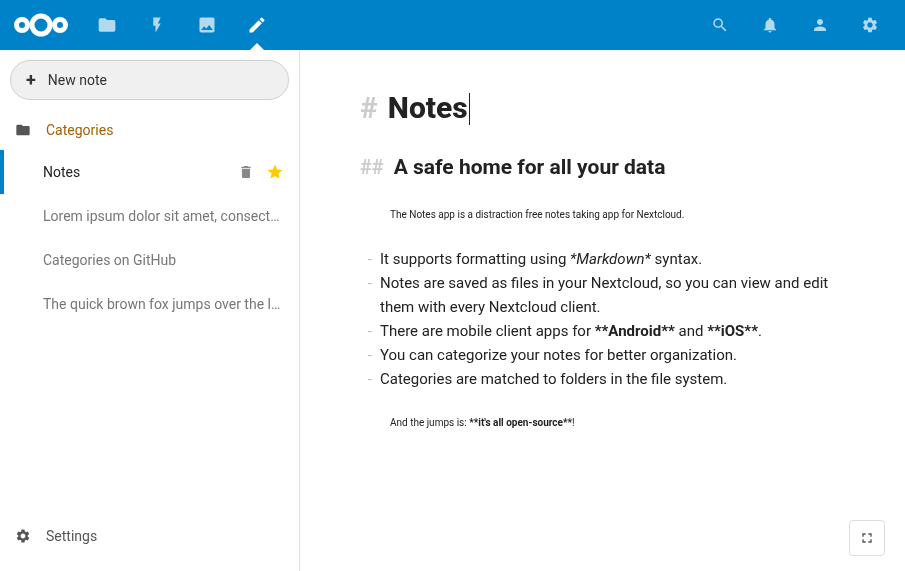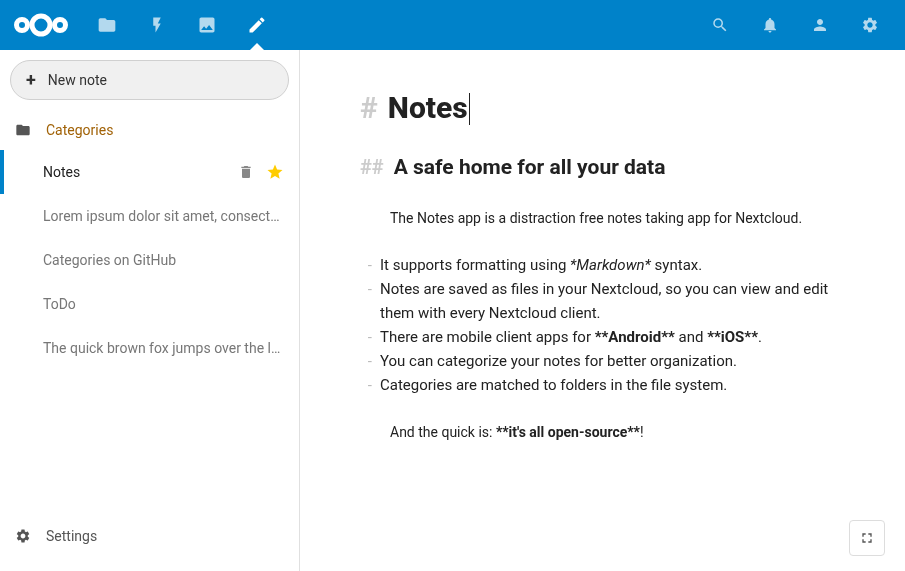--- a/index.html
+++ b/index.html
@@ -36,21 +36,21 @@
 
 .content { flex: 1; display: flex; flex-direction: column; position: relative; padding: 40px 40px 0 60px; }
 .editor { flex: 1; overflow: hidden; }
 .h1-line { display: flex; align-items: baseline; gap: 10px; margin-bottom: 30px; }
 .md-hash { color: #ccc; font-size: 30px; font-weight: bold; }
 .h1-text { font-size: 30px; font-weight: 800; color: #222; position: relative; }
 .cursor { display: inline-block; width: 1px; height: 32px; background: #222; vertical-align: text-bottom; margin-left: 1px; }
 .h2-line { display: flex; align-items: baseline; gap: 10px; margin-bottom: 28px; }
 .md-hash2 { color: #ccc; font-size: 20px; font-weight: bold; }
 .h2-text { font-size: 21px; font-weight: 700; color: #222; }
-.para { font-size: 14px; color: #222; margin: 0 0 24px 30px; line-height: 1.6; }
+.para { font-size: 10px; color: #222; margin: 0 0 24px 30px; line-height: 1.6; }
 .bullets { margin: 0 0 24px 0; }
 .bullet { display: flex; font-size: 15px; color: #222; line-height: 1.6; }
 .bullet-dash { color: #bbb; width: 20px; text-align: right; padding-right: 8px; flex-shrink: 0; }
 .bullet-body { flex: 1; }
 .ital { font-style: italic; }
 .bold { font-weight: 700; text-align: center; }
 
 .footer { height: 44px; display: flex; align-items: center; gap: 14px; color: #999; font-size: 13px; padding-left: 30px; }
 .pencil-icon { width: 14px; height: 14px; fill: #bbb; }
 .expand-btn { position: absolute; bottom: 15px; right: 20px; width: 36px; height: 36px; border: 1px solid #ddd; border-radius: 4px; display: flex; align-items: center; justify-content: center; cursor: pointer; background: #fff; }
@@ -140,23 +140,20 @@
             </svg>
         </span>
       </div>
       <div class="note-item">
           <span class="title">Lorem ipsum dolor sit amet, consectetur …</span>
         </div>
       <div class="note-item">
           <span class="title">Categories on GitHub</span>
         </div>
       <div class="note-item">
-          <span class="title">ToDo</span>
-        </div>
-      <div class="note-item">
           <span class="title">The quick brown fox jumps over the loazy…</span>
         </div>
     </div>
     <div class="settings-row">
       <svg class="gear-icon" viewBox="0 0 24 24">
           <path d="M19.14 12.94c.04-.3.06-.61.06-.94 0-.32-.02-.64-.07-.94l2.03-1.58a.49.49 0 0 0 .12-.61l-1.92-3.32a.488.488 0 0 0-.59-.22l-2.39.96c-.5-.38-1.03-.7-1.62-.94l-.36-2.54a.484.484 0 0 0-.48-.41h-3.84c-.24 0-.43.17-.47.41l-.36 2.54c-.59.24-1.13.57-1.62.94l-2.39-.96a.48.48 0 0 0-.59.22L2.74 8.87c-.12.21-.08.47.12.61l2.03 1.58c-.05.3-.09.63-.09.94s.02.64.07.94l-2.03 1.58a.49.49 0 0 0-.12.61l1.92 3.32c.12.22.37.29.59.22l2.39-.96c.5.38 1.03.7 1.62.94l.36 2.54c.05.24.24.41.48.41h3.84c.24 0 .44-.17.47-.41l.36-2.54c.59-.24 1.13-.56 1.62-.94l2.39.96c.22.08.47 0 .59-.22l1.92-3.32c.12-.22.07-.47-.12-.61l-2.01-1.58zM12 15.6c-1.98 0-3.6-1.62-3.6-3.6s1.62-3.6 3.6-3.6 3.6 1.62 3.6 3.6-1.62 3.6-3.6 3.6z"></path>
         </svg>
       <span>Settings</span>
     </div>
   </div>
@@ -187,21 +184,21 @@
           </div>
         <div class="bullet">
             <span class="bullet-dash">-</span>
             <span class="bullet-body">You can categorize your notes for better organization.</span>
           </div>
         <div class="bullet">
             <span class="bullet-dash">-</span>
             <span class="bullet-body">Categories are matched to folders in the file system.</span>
           </div>
       </div>
-      <p class="para" style="margin-left:30px"><span>And the quick is: </span><span class="bold">**it's all open-source**</span><span>!</span></p>
+      <p class="para" style="margin-left:30px"><span>And the jumps is: </span><span class="bold">**it's all open-source**</span><span>!</span></p>
     </div>
     <div class="expand-btn">
       <svg class="expand-icon" viewBox="0 0 24 24">
           <path d="M7 14H5v5h5v-2H7v-3zm-2-4h2V7h3V5H5v5zm12 7h-3v2h5v-5h-2v3zM14 5v2h3v3h2V5h-5z"></path>
         </svg>
     </div>
   </div>
 </div>
 
 </body></html>

